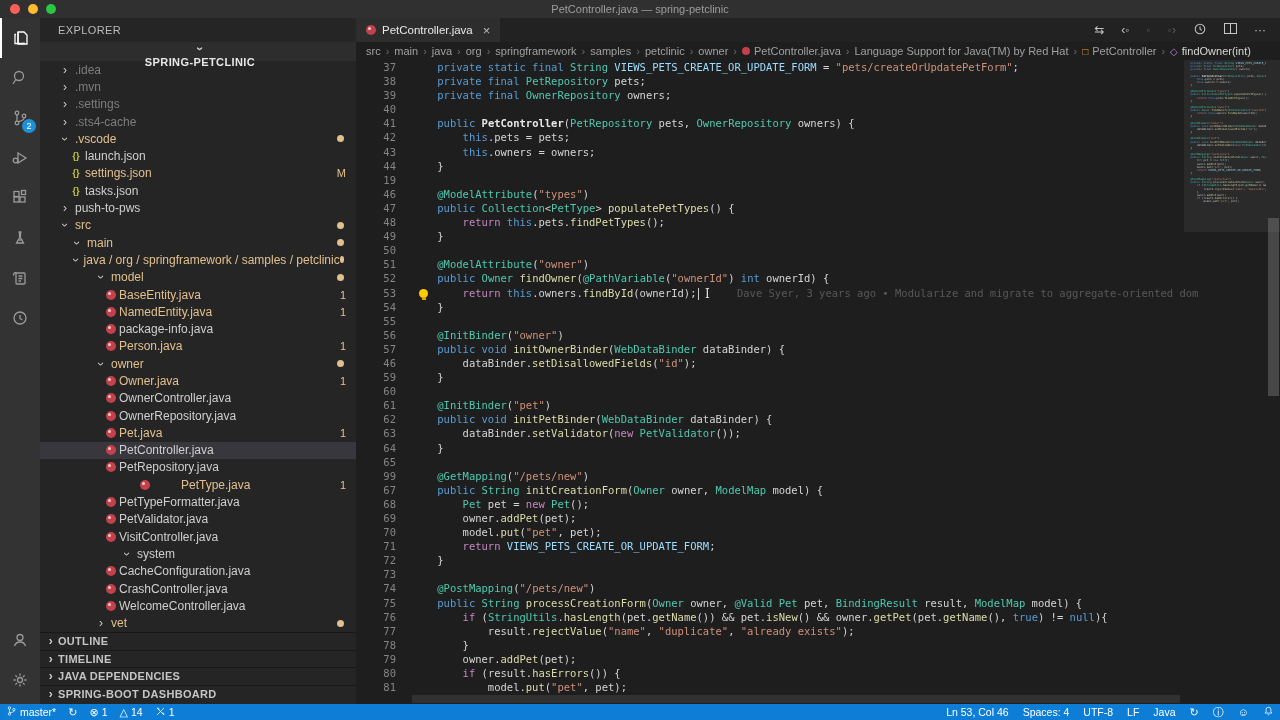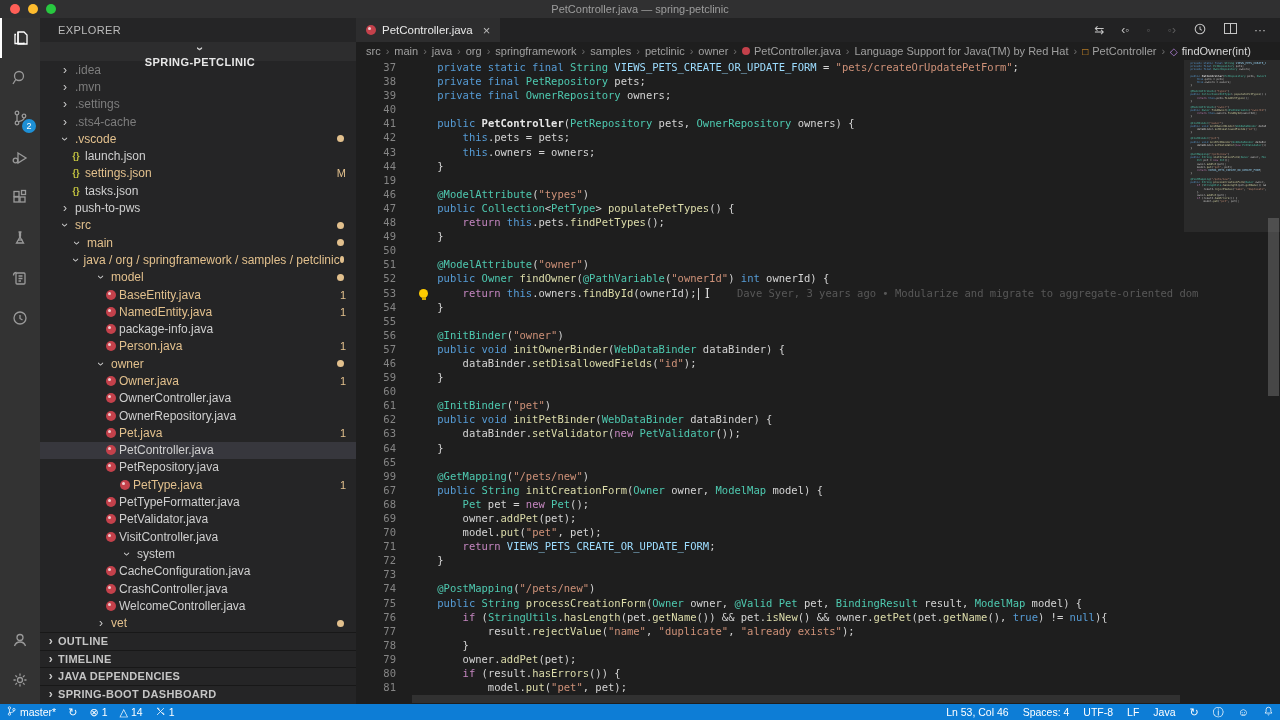--- a/index.html
+++ b/index.html
@@ -281,21 +281,21 @@
             <span class="tree-badge">1</span>
           </div>
           <div class="tree-row selected" style="padding-left: 66px;">
             <span class="java-icon"></span>
             <span class="tree-label c-white">PetController.java</span>
           </div>
           <div class="tree-row" style="padding-left: 66px;">
             <span class="java-icon"></span>
             <span class="tree-label c-white">PetRepository.java</span>
           </div>
-          <div class="tree-row" style="padding-left: 80px;">
+          <div class="tree-row" style="padding-left: 100px; gap: 28px;">
             <span class="java-icon"></span>
             <span class="tree-label c-yellow">PetType.java</span>
             <span class="tree-badge">1</span>
           </div>
           <div class="tree-row" style="padding-left: 66px;">
             <span class="java-icon"></span>
             <span class="tree-label c-white">PetTypeFormatter.java</span>
           </div>
           <div class="tree-row" style="padding-left: 66px;">
             <span class="java-icon"></span>

